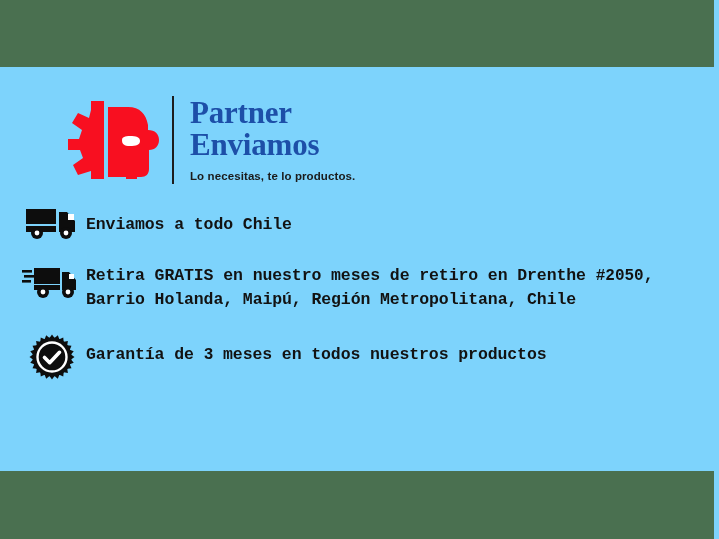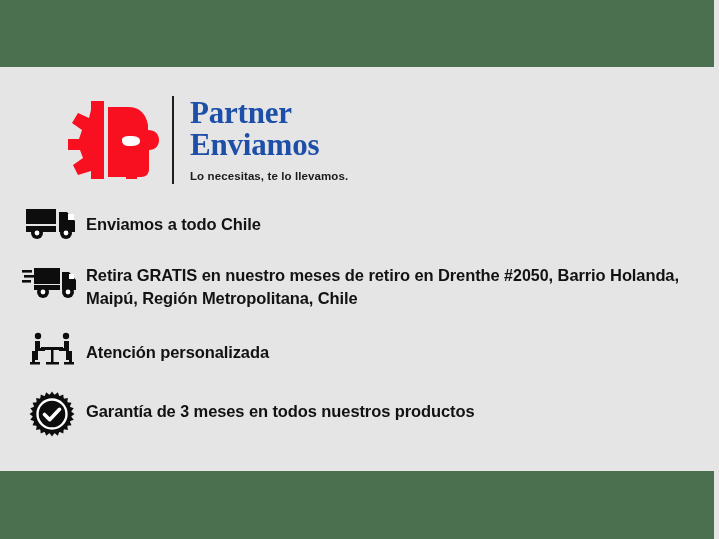--- a/index.html
+++ b/index.html
@@ -4,21 +4,21 @@
 <style>
   html, body {
     margin: 0;
     padding: 0;
     background: #ffffff;
   }
   #banner {
     position: relative;
     width: 719px;
     height: 539px;
-    background: #e5e5e5;
+    background: #7dd3fc;
     overflow: hidden;
     font-family: "Liberation Sans", sans-serif;
   }
   .band {
     position: absolute;
     left: 0;
     width: 714px;
     background: #4a7050;
   }
   #band-top  { top: 0;    height: 67px; }
@@ -86,21 +86,21 @@
   }
   .feature-icon {
     flex: 0 0 auto;
     width: 68px;
     display: flex;
     align-items: center;
     justify-content: center;
   }
   .feature-icon svg { display: block; }
   .feature-text {
-    font-family: Liberation Sans, sans-serif;
+    font-family: Liberation Mono, monospace;
     font-weight: bold;
     font-size: 16.5px;
     line-height: 23px;
     color: #121212;
     letter-spacing: -0.1px;
     padding-top: 7px;
   }
   .feature-text .small {
     font-size: 16px;
     letter-spacing: 0;
@@ -137,21 +137,21 @@
       <path fill="#ffffff" d="
         M62 43 C62 40 65 39 70 39 C76 39 80 40 80 44
         C80 48 76 49 70 49 C64 49 62 47 62 43 Z"></path>
     </svg>
 
     <div id="logo-divider"></div>
 
     <div id="logo-text">
       <div class="brand-line">Partner</div>
       <div class="brand-line">Enviamos</div>
-      <div id="brand-tagline">Lo necesitas, te lo llevamos.</div>
+      <div id="brand-tagline">Lo necesitas, te lo productos.</div>
     </div>
   </div>
 
   <div id="features">
 
     <div class="feature-row" id="row-shipping">
       <div class="feature-icon">
         <svg width="56" height="34" viewBox="0 0 56 34">
           <rect x="2" y="3" width="30" height="15" fill="#0d0d0d"></rect>
           <rect x="2" y="20" width="30" height="6" fill="#0d0d0d"></rect>
@@ -178,41 +178,20 @@
           <rect x="47" y="10" width="5" height="5" fill="#ffffff"></rect>
           <circle cx="21" cy="28" r="6" fill="#0d0d0d"></circle>
           <circle cx="21" cy="28" r="2.4" fill="#ffffff"></circle>
           <circle cx="46" cy="28" r="6" fill="#0d0d0d"></circle>
           <circle cx="46" cy="28" r="2.4" fill="#ffffff"></circle>
         </svg>
       </div>
       <div class="feature-text"><span>Retira GRATIS en nuestro meses de retiro en Drenthe </span><span class="small">#2050</span><span>, Barrio Holanda, Maipú, Región Metropolitana, Chile</span></div>
     </div>
 
-    <div class="feature-row" id="row-attention">
-      <div class="feature-icon">
-        <svg width="46" height="36" viewBox="0 0 46 36">
-
-          <rect x="12" y="15" width="22" height="3" fill="#0d0d0d"></rect>
-          <rect x="22" y="18" width="2.5" height="13" fill="#0d0d0d"></rect>
-          <rect x="17" y="30" width="13" height="2.5" fill="#0d0d0d"></rect>
-
-          <circle cx="9" cy="4" r="3.2" fill="#0d0d0d"></circle>
-          <path d="M6 9 h5 v7 h5 v3 h-7 v9 h-3 z" fill="#0d0d0d"></path>
-          <rect x="3" y="19" width="3" height="11" fill="#0d0d0d"></rect>
-          <rect x="1" y="30" width="10" height="2.5" fill="#0d0d0d"></rect>
-
-          <circle cx="37" cy="4" r="3.2" fill="#0d0d0d"></circle>
-          <path d="M40 9 h-5 v7 h-5 v3 h7 v9 h3 z" fill="#0d0d0d"></path>
-          <rect x="40" y="19" width="3" height="11" fill="#0d0d0d"></rect>
-          <rect x="35" y="30" width="10" height="2.5" fill="#0d0d0d"></rect>
-        </svg>
-      </div>
-      <div class="feature-text"><span>Atención personalizada</span></div>
-    </div>
 
     <div class="feature-row" id="row-warranty">
       <div class="feature-icon">
         <svg width="46" height="46" viewBox="0 0 46 46">
           <g id="rosette">
               <path d="M23.00 0.50 L25.51 3.96 L28.82 1.27 L30.35 5.26 L34.25 3.51 L34.69 7.77 L38.91 7.09 L38.23 11.31 L42.49 11.75 L40.74 15.65 L44.73 17.18 L42.04 20.49 L45.50 23.00 L42.04 25.51 L44.73 28.82 L40.74 30.35 L42.49 34.25 L38.23 34.69 L38.91 38.91 L34.69 38.23 L34.25 42.49 L30.35 40.74 L28.82 44.73 L25.51 42.04 L23.00 45.50 L20.49 42.04 L17.18 44.73 L15.65 40.74 L11.75 42.49 L11.31 38.23 L7.09 38.91 L7.77 34.69 L3.51 34.25 L5.26 30.35 L1.27 28.82 L3.96 25.51 L0.50 23.00 L3.96 20.49 L1.27 17.18 L5.26 15.65 L3.51 11.75 L7.77 11.31 L7.09 7.09 L11.31 7.77 L11.75 3.51 L15.65 5.26 L17.18 1.27 L20.49 3.96 Z" fill="#0d0d0d"></path>
             </g>
           <circle cx="23" cy="23" r="19.5" fill="#0d0d0d"></circle>
           <circle cx="23" cy="23" r="14.5" fill="#0d0d0d" stroke="#ffffff" stroke-width="2.4"></circle>
           <path d="M15.5 23.5 l5.2 5.2 l9.8 -10.4" fill="none" stroke="#ffffff" stroke-width="3.6" stroke-linecap="round" stroke-linejoin="round"></path>

